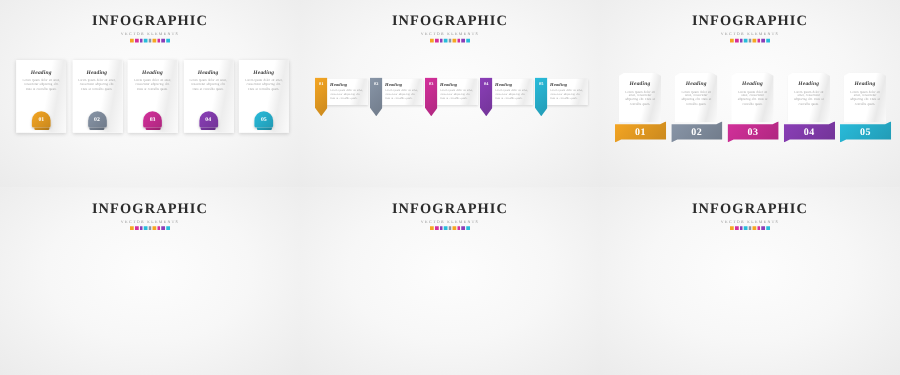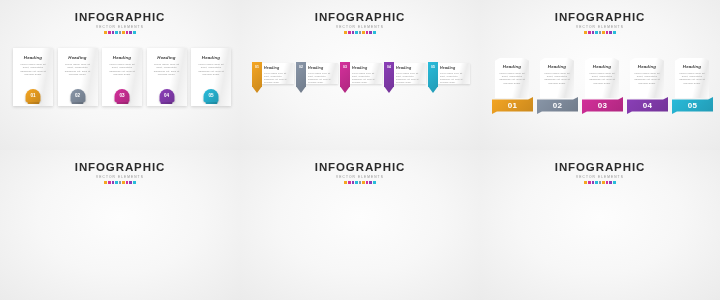--- a/index.html
+++ b/index.html
@@ -10,20 +10,21 @@
   }
   #sheet{
     position:relative;width:720px;height:300px;
     display:grid;grid-template-columns:repeat(3,240px);
     grid-template-rows:repeat(2,150px);
   }
   .panel{
     position:relative;width:240px;height:150px;
     background:radial-gradient(ellipse at 50% 45%,#fdfdfd 0%,#f7f7f7 48%,#ebebeb 100%);
     overflow:hidden;
+    font-family:Liberation Serif, serif;
   }
   
   .titlewrap{position:absolute;left:0;right:0;top:11px;text-align:center;}
   .ttl{
     font-size:11.5px;font-weight:bold;letter-spacing:.9px;color:#2b2b2b;
     line-height:12px;
   }
   .sub{
     font-size:3.2px;letter-spacing:1.1px;color:#8e8e8e;
     line-height:6px;margin-top:1px;

